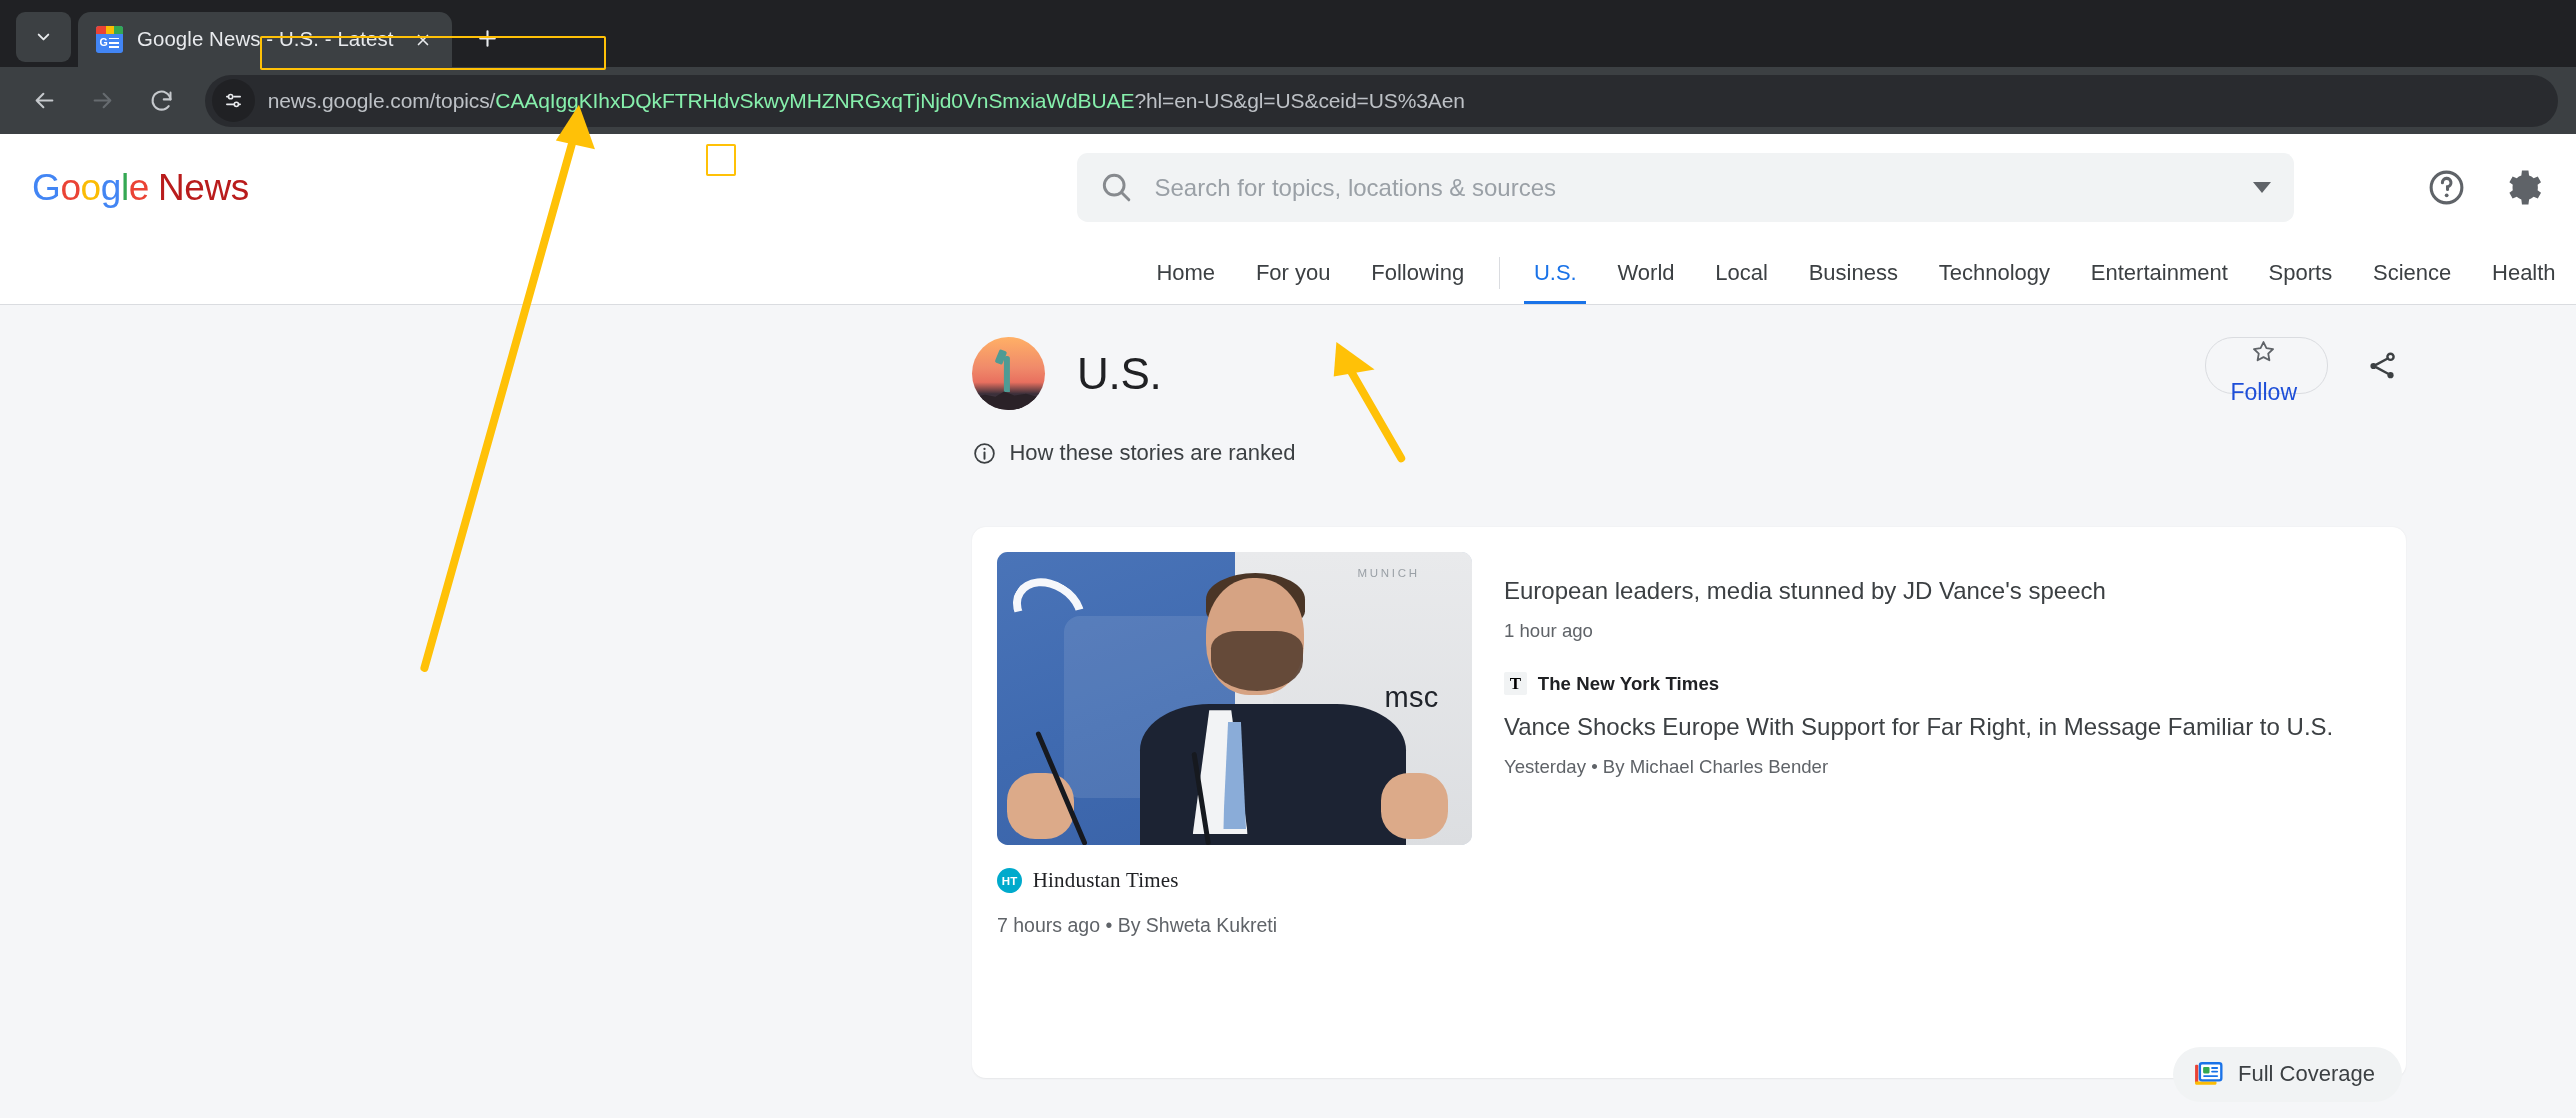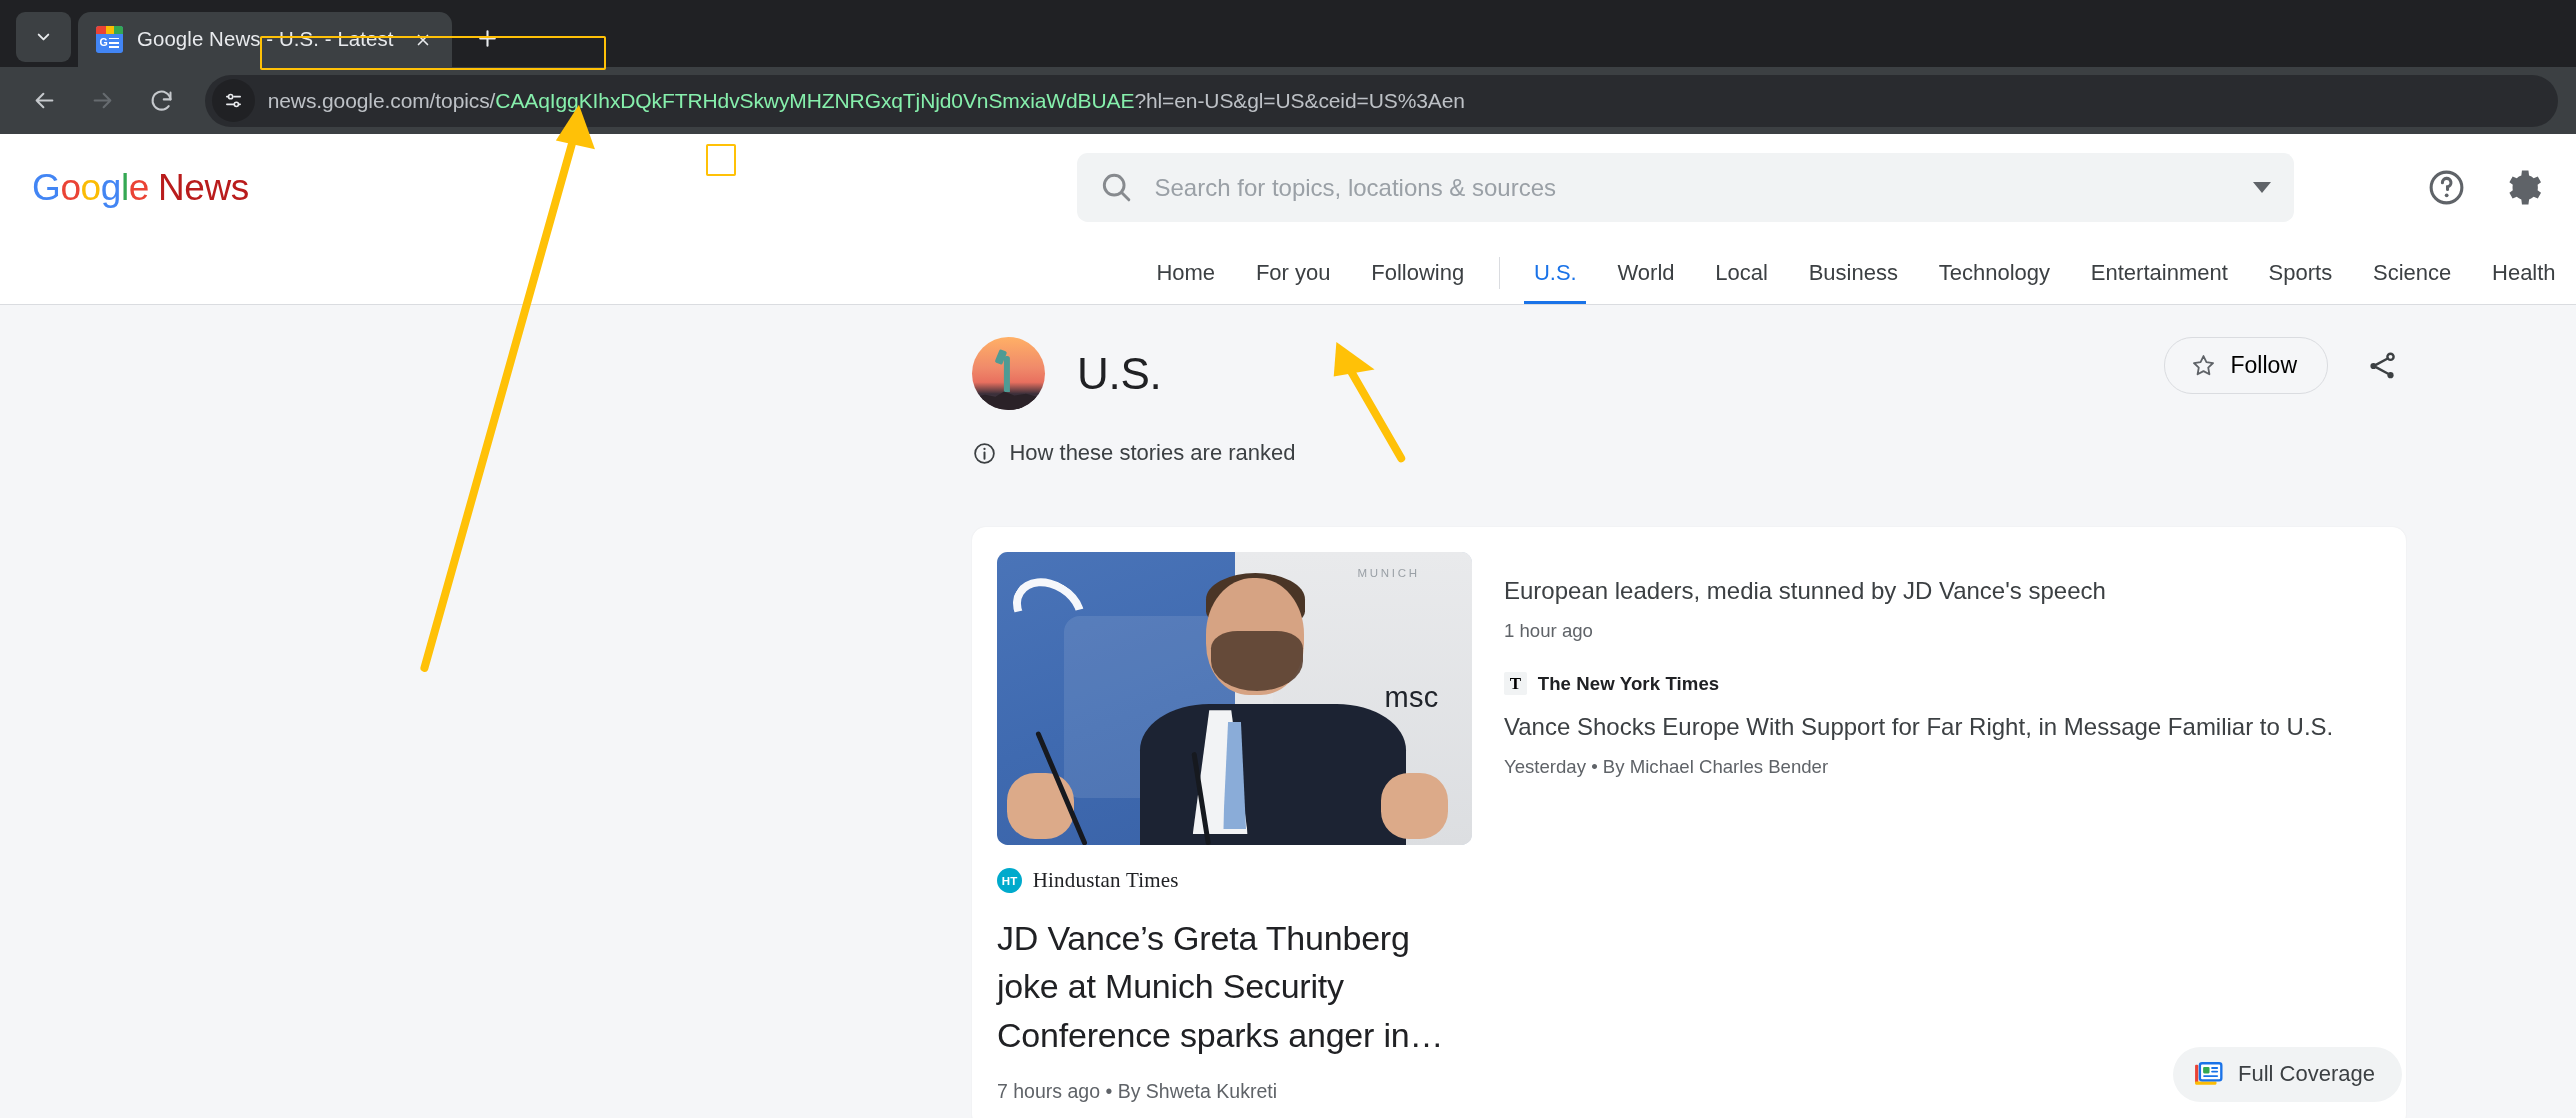--- a/index.html
+++ b/index.html
@@ -341,23 +341,24 @@
   .follow-btn {
     height: 57px;
     border: 0.9px solid #dadce0;
     border-radius: 28px;
     background: transparent;
     display: flex;
     align-items: center;
     gap: 14px;
     padding: 0 30px 0 25px;
     cursor: pointer;
-    color: #000000;
+    color: #1d4ed8;
     font-size: 23px;
     font-family: "Liberation Sans", sans-serif;
+    flex-direction: column;
   }
   .follow-btn svg { width: 27px; height: 27px; flex: 0 0 auto; }
   .share-btn {
     width: 43px; height: 43px;
     cursor: pointer;
     display: flex; align-items: center; justify-content: center;
   }
   .share-btn svg { width: 34px; height: 34px; }
 
   .ranked-row {
@@ -772,21 +773,20 @@
             <div class="hand-r"></div>
             <div class="mic1"></div>
             <div class="mic2"></div>
           </div>
 
           <div class="src-row">
             <div class="src-logo-ht">HT</div>
             <div class="src-name-ht">Hindustan Times</div>
           </div>
 
-          <div class="lead-title">JD Vance’s Greta Thunberg joke at Munich Security Conference sparks anger in…</div>
           <div class="lead-meta">7 hours ago • By Shweta Kukreti</div>
         </div>
 
         <div class="card-right">
 
           <div class="sub-article">
             <div class="sub-title">European leaders, media stunned by JD Vance's speech</div>
             <div class="sub-meta">1 hour ago</div>
           </div>
 

